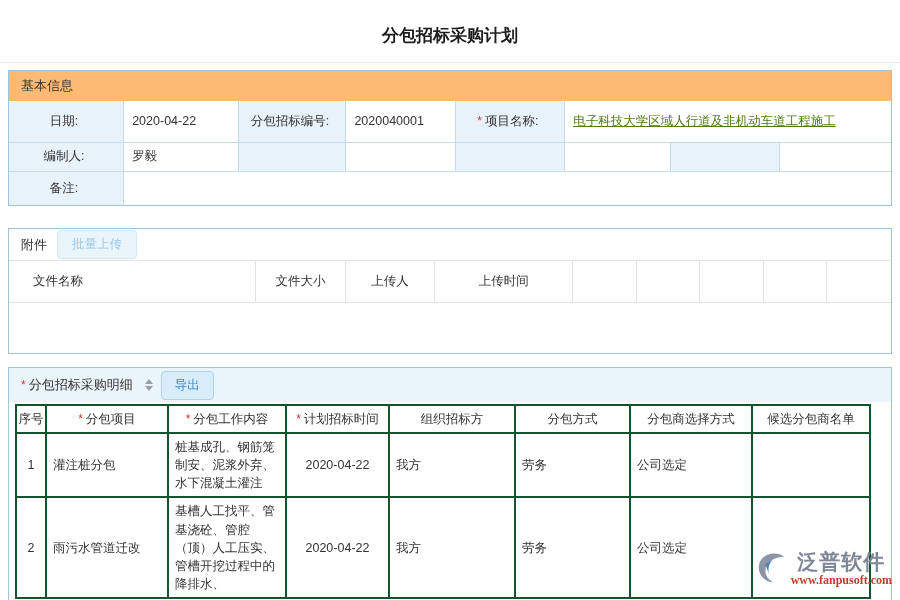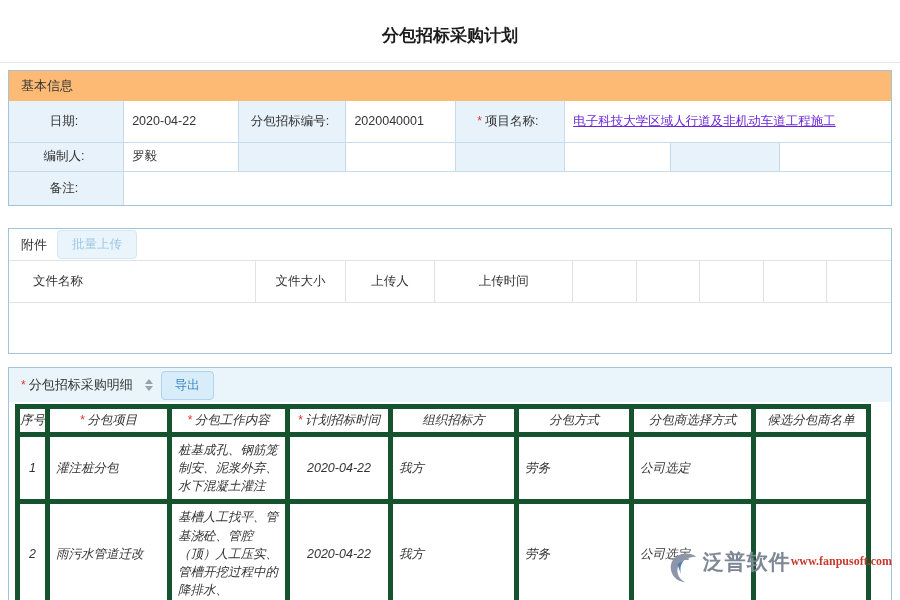--- a/index.html
+++ b/index.html
@@ -21,50 +21,50 @@
   table.binfo { width:100%; border-collapse:collapse; table-layout:fixed; }
   table.binfo td { border:1px solid #c6dcec; font-size:12.5px; vertical-align:middle; }
   table.binfo td.lbl { background:#e7f2fa; text-align:center; padding:0 6px 0 2px; color:#333; }
   table.binfo td.val { background:#fff; text-align:left; padding:0 8px; }
   table.binfo tr.r1 td { height:41px; }
   table.binfo tr.r2 td { height:29px;margin-top:21px; }
   table.binfo tr.r3 td { height:34px; }
   table.binfo { border-style:hidden; }
 
   .req { color:#e03131; margin-right:3px; font-size:12px; }
-  a.plink { color:#6d28d9; text-decoration:underline; font-size:12.5px; cursor:pointer; }
+  a.plink { color:#4d7c0f; text-decoration:underline; font-size:12.5px; cursor:pointer; }
 
   .btn { display:inline-flex; align-items:center; justify-content:center; border-radius:4px; font-size:12.5px; cursor:pointer; }
   .btn-batch { background:#e9f4fb; border:1px solid #d3e7f4; color:#9ec8e6; padding:5px 14px; }
   .btn-export { background:#d9ecf9; border:1px solid #aed3ec; color:#3a87c8; padding:5px 13px; }
 
   
   table.attach { width:100%; border-collapse:collapse; table-layout:fixed; }
   table.attach th { border:1px solid #e2e2e2; border-left:none; height:42px; font-size:12.5px; font-weight:normal; color:#333; text-align:center; background:#fff; }
   table.attach th:last-child { border-right:none; }
   table.attach th.fname { text-align:left; padding-left:24px; }
   .attach-empty { height:50px; }
 
   
   .detail-wrap { margin:2px 20px 8px 6px; }
   table.detail { width:100%; border-collapse:collapse; table-layout:fixed; }
-  table.detail th, table.detail td { border:5px solid #14532d; font-size:12.5px; font-weight:normal; color:#333;font-style:italic; }
+  table.detail th, table.detail td { border:2px solid #14532d; font-size:12.5px; font-weight:normal; color:#333; }
   table.detail th { height:28px; text-align:center; background:#fff; }
   table.detail td { padding:4px 6px; vertical-align:middle; line-height:1.45; }
   table.detail td.c-seq, table.detail td.c-time { text-align:center; }
   table.detail tr.dr1 td { height:61px; }
   table.detail tr.dr2 td { height:90px; }
 
   .sort-icon { display:inline-flex; flex-direction:column; gap:2px; margin-left:4px; cursor:pointer; }
   .sort-icon .up { width:0; height:0; border-left:4px solid transparent; border-right:4px solid transparent; border-bottom:5px solid #9aa0a6; }
   .sort-icon .dn { width:0; height:0; border-left:4px solid transparent; border-right:4px solid transparent; border-top:5px solid #9aa0a6; }
 
   
   .brand { position:absolute; top:550px; right:8px; display:flex; align-items:flex-start; gap:2px; background:transparent; }
-  .brand-txt { display:flex; flex-direction:row; align-items:center; }
+  .brand-txt { display:flex; flex-direction:column; align-items:center; }
   .brand-name { font-size:21px; font-weight:bold; color:#7e8795; letter-spacing:1px; line-height:1.1; }
   .brand-url { font-size:12px; font-weight:bold; color:#c8392e; font-family:"Liberation Serif","DejaVu Serif",serif; }
 </style>
 </head>
 <body>
 
 <div class="page-title">分包招标采购计划</div>
 <div class="title-rule"></div>
 
 <div class="section sec-basic">

